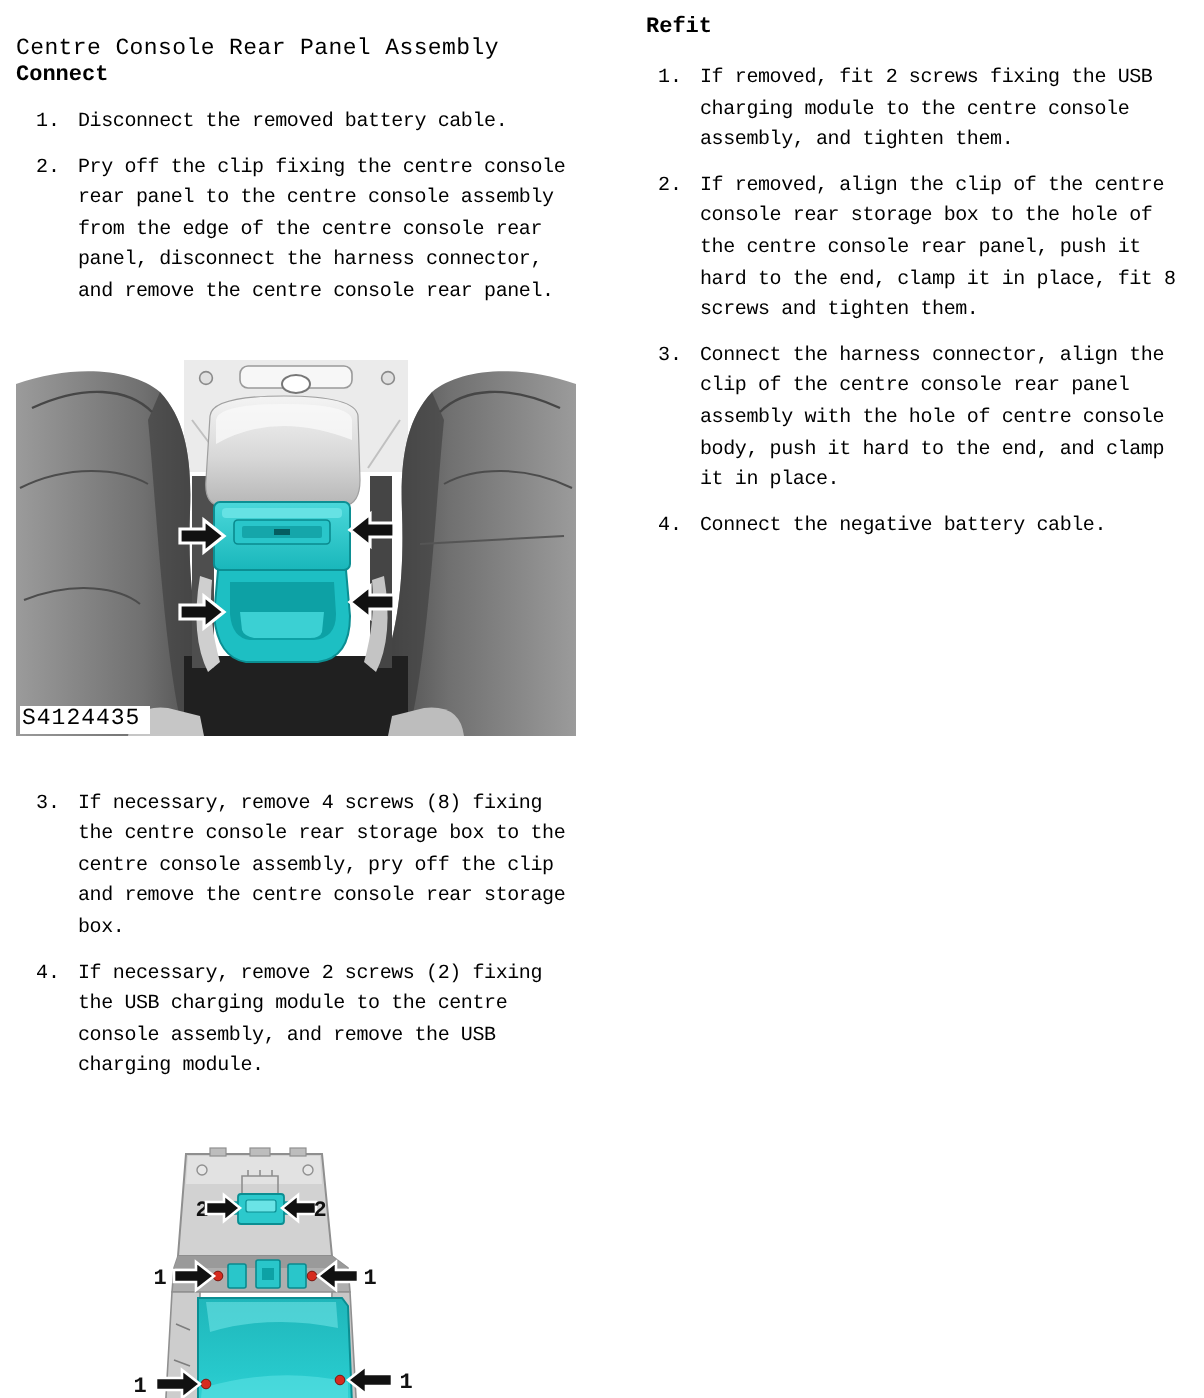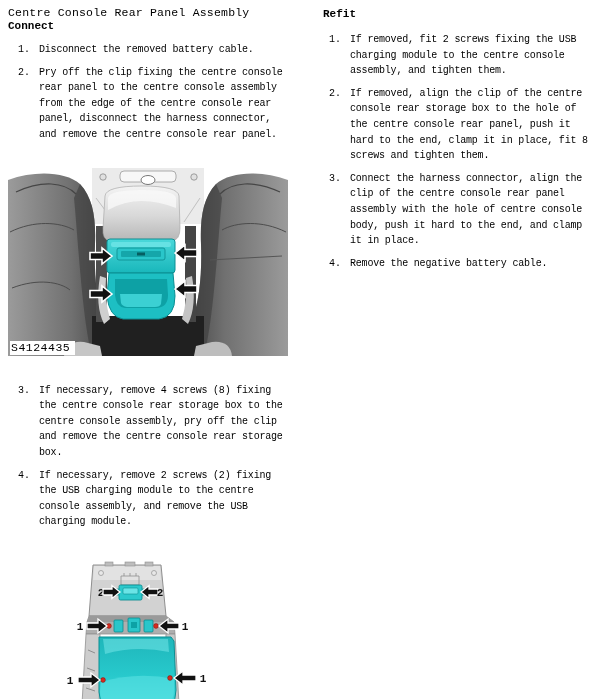--- a/index.html
+++ b/index.html
@@ -7,21 +7,21 @@
     width:602px; height:699px; overflow:hidden;
     font-family:"Liberation Mono","DejaVu Sans Mono",monospace;
     color:#000;
   }
   .page { display:flex; padding:6px 0 0 8px; gap:33px; }
   .col-left  { width:282px; flex:none; }
   .col-right { width:272px; flex:none; }
 
   .doc-title {
     font-size:11.5px; font-weight:normal; letter-spacing:0.2px;
-    margin:0 0 1px 0; white-space:nowrap;
+    margin:12px 0 1px 0; white-space:nowrap;
   }
   .sec-heading { font-size:11px; font-weight:bold; margin:1px 0 10px 0; }
   .col-right .sec-heading { margin-top:2px; margin-bottom:12px; }
 
   ol.steps { list-style:none; margin:0; padding:0 0 0 10px; }
   .col-right ol.steps { padding-left:6px; }
   ol.steps li { display:flex; margin:0 0 7px 0; font-size:10px; line-height:15.6px; }
   ol.steps .num { flex:none; width:13px; margin-right:8px; }
   ol.steps .txt { flex:1; letter-spacing:-0.2px; }
 
@@ -243,18 +243,18 @@
       <li>
         <span class="num">2.</span>
         <span class="txt">If removed, align the clip of the centre console rear storage box to the hole of the centre console rear panel, push it hard to the end, clamp it in place, fit 8 screws and tighten them.</span>
       </li>
       <li>
         <span class="num">3.</span>
         <span class="txt">Connect the harness connector, align the clip of the centre console rear panel assembly with the hole of centre console body, push it hard to the end, and clamp it in place.</span>
       </li>
       <li>
         <span class="num">4.</span>
-        <span class="txt">Remove the negative battery cable.</span>
+        <span class="txt">Connect the negative battery cable.</span>
       </li>
     </ol>
   </div>
 
 </div>
 
 </body></html>

